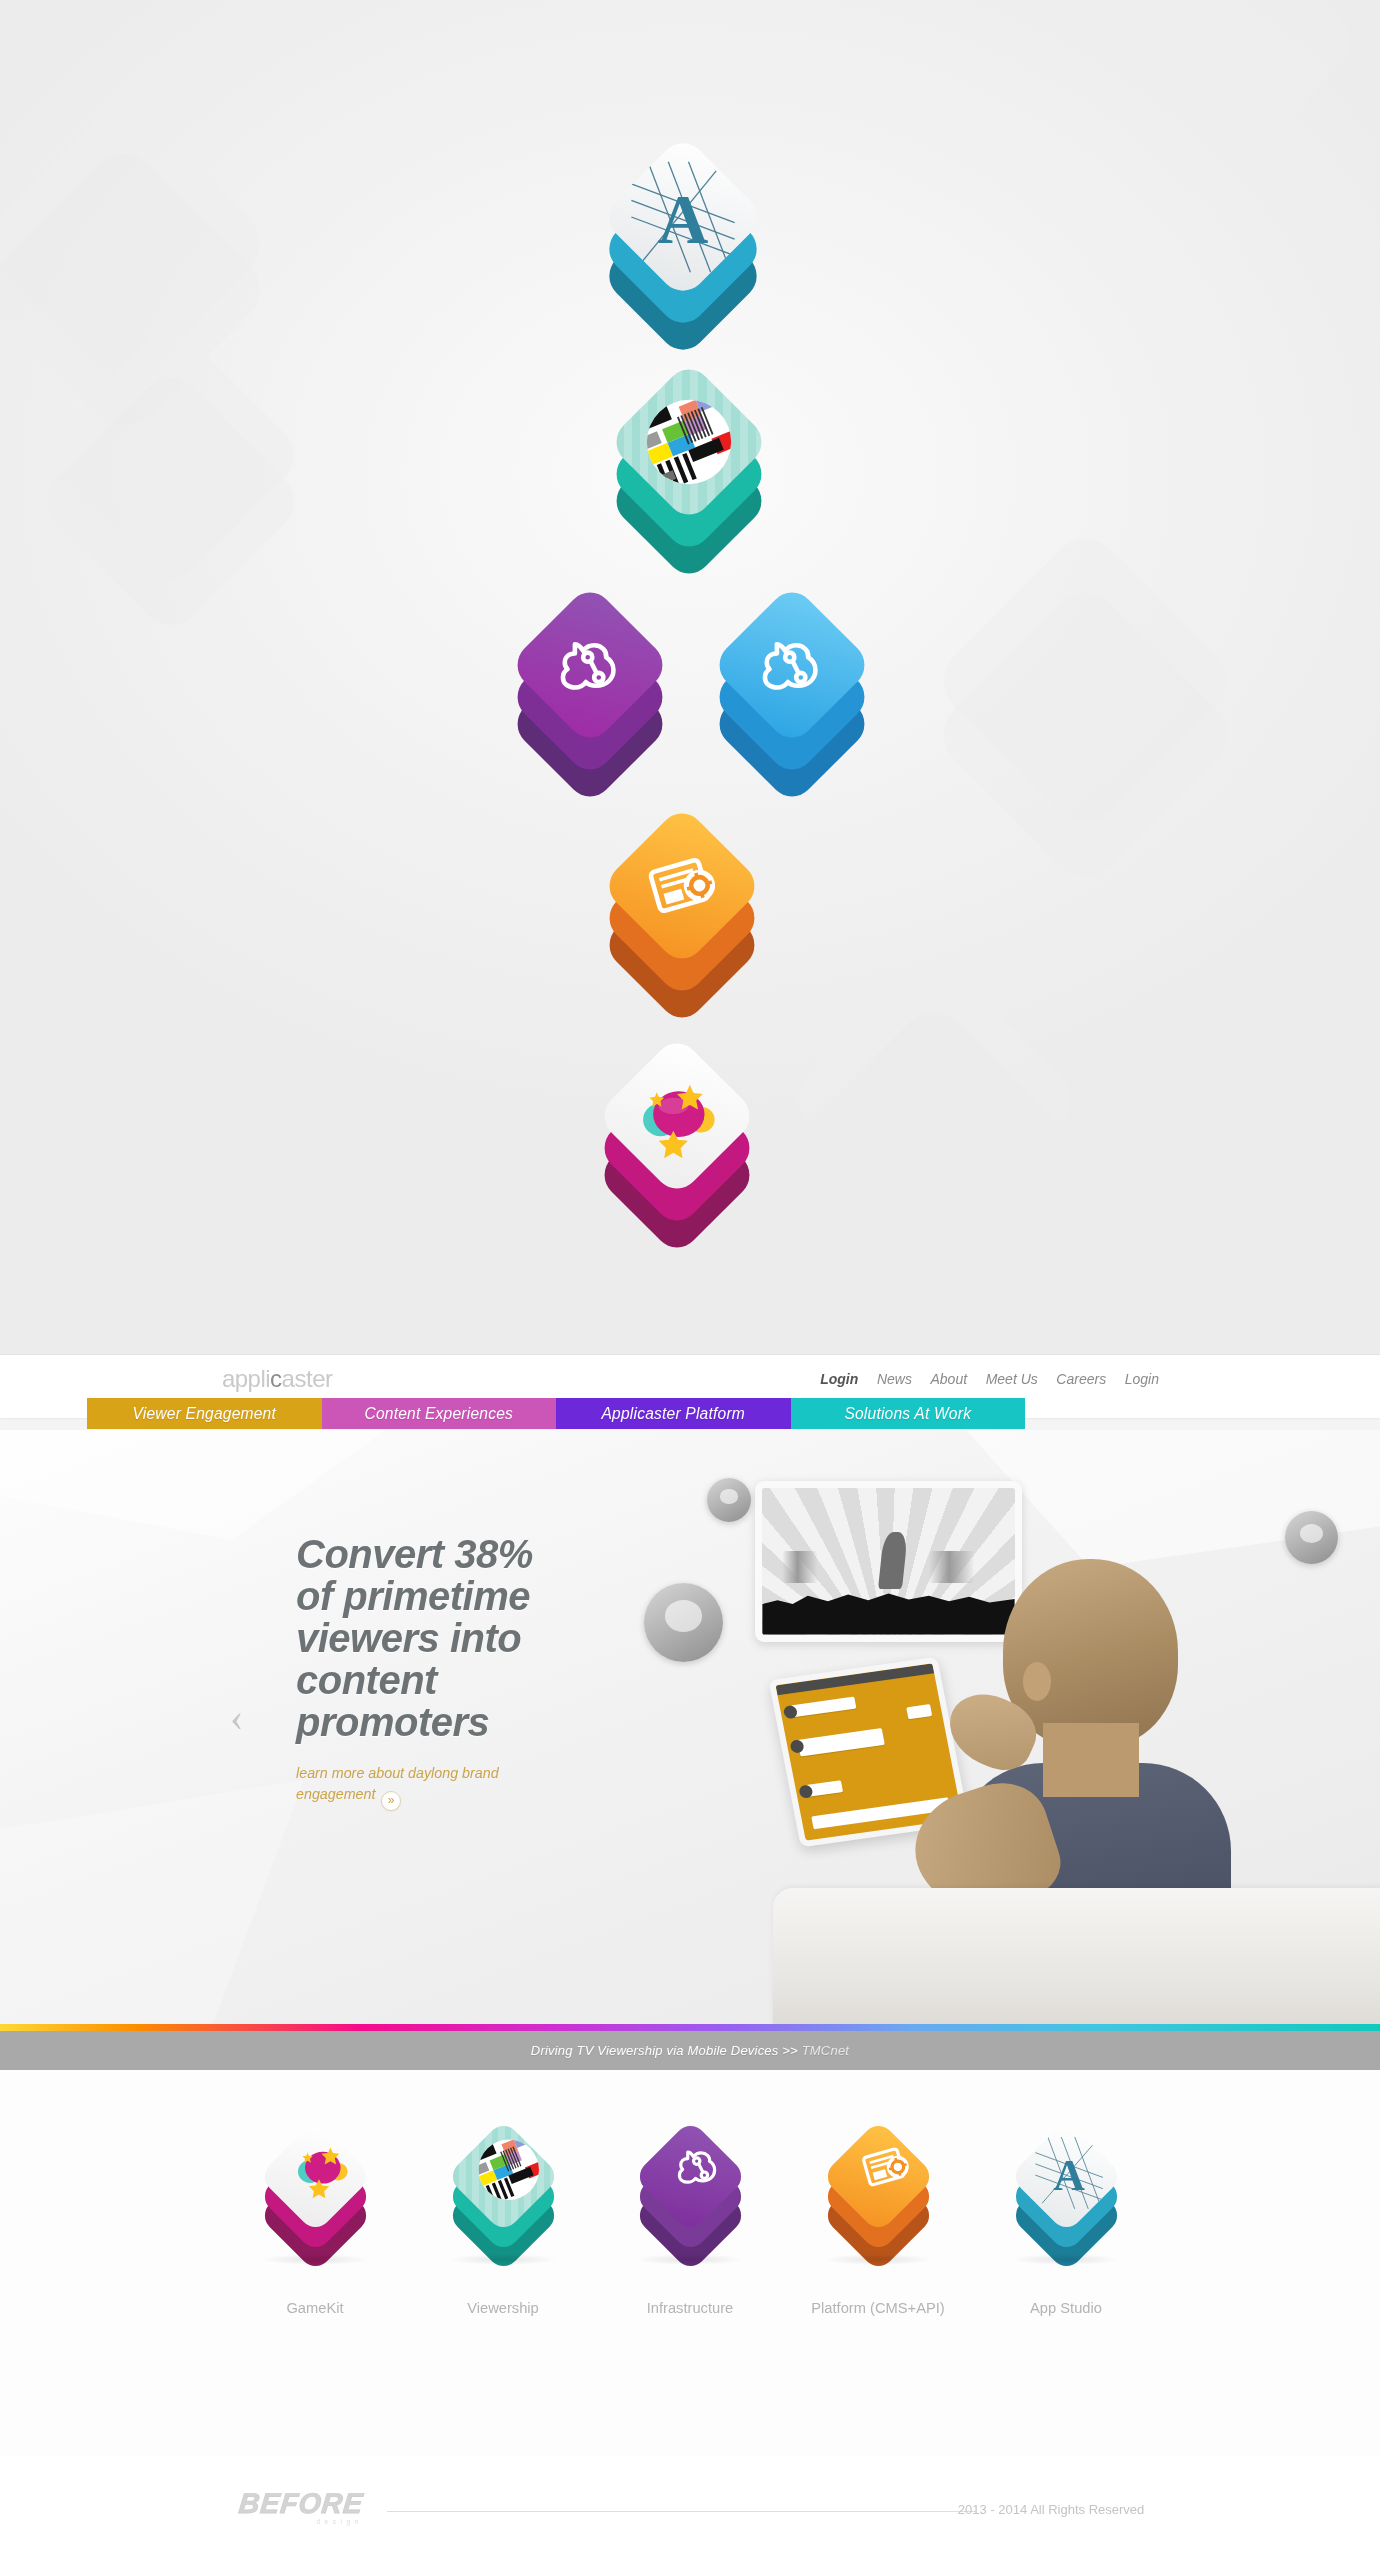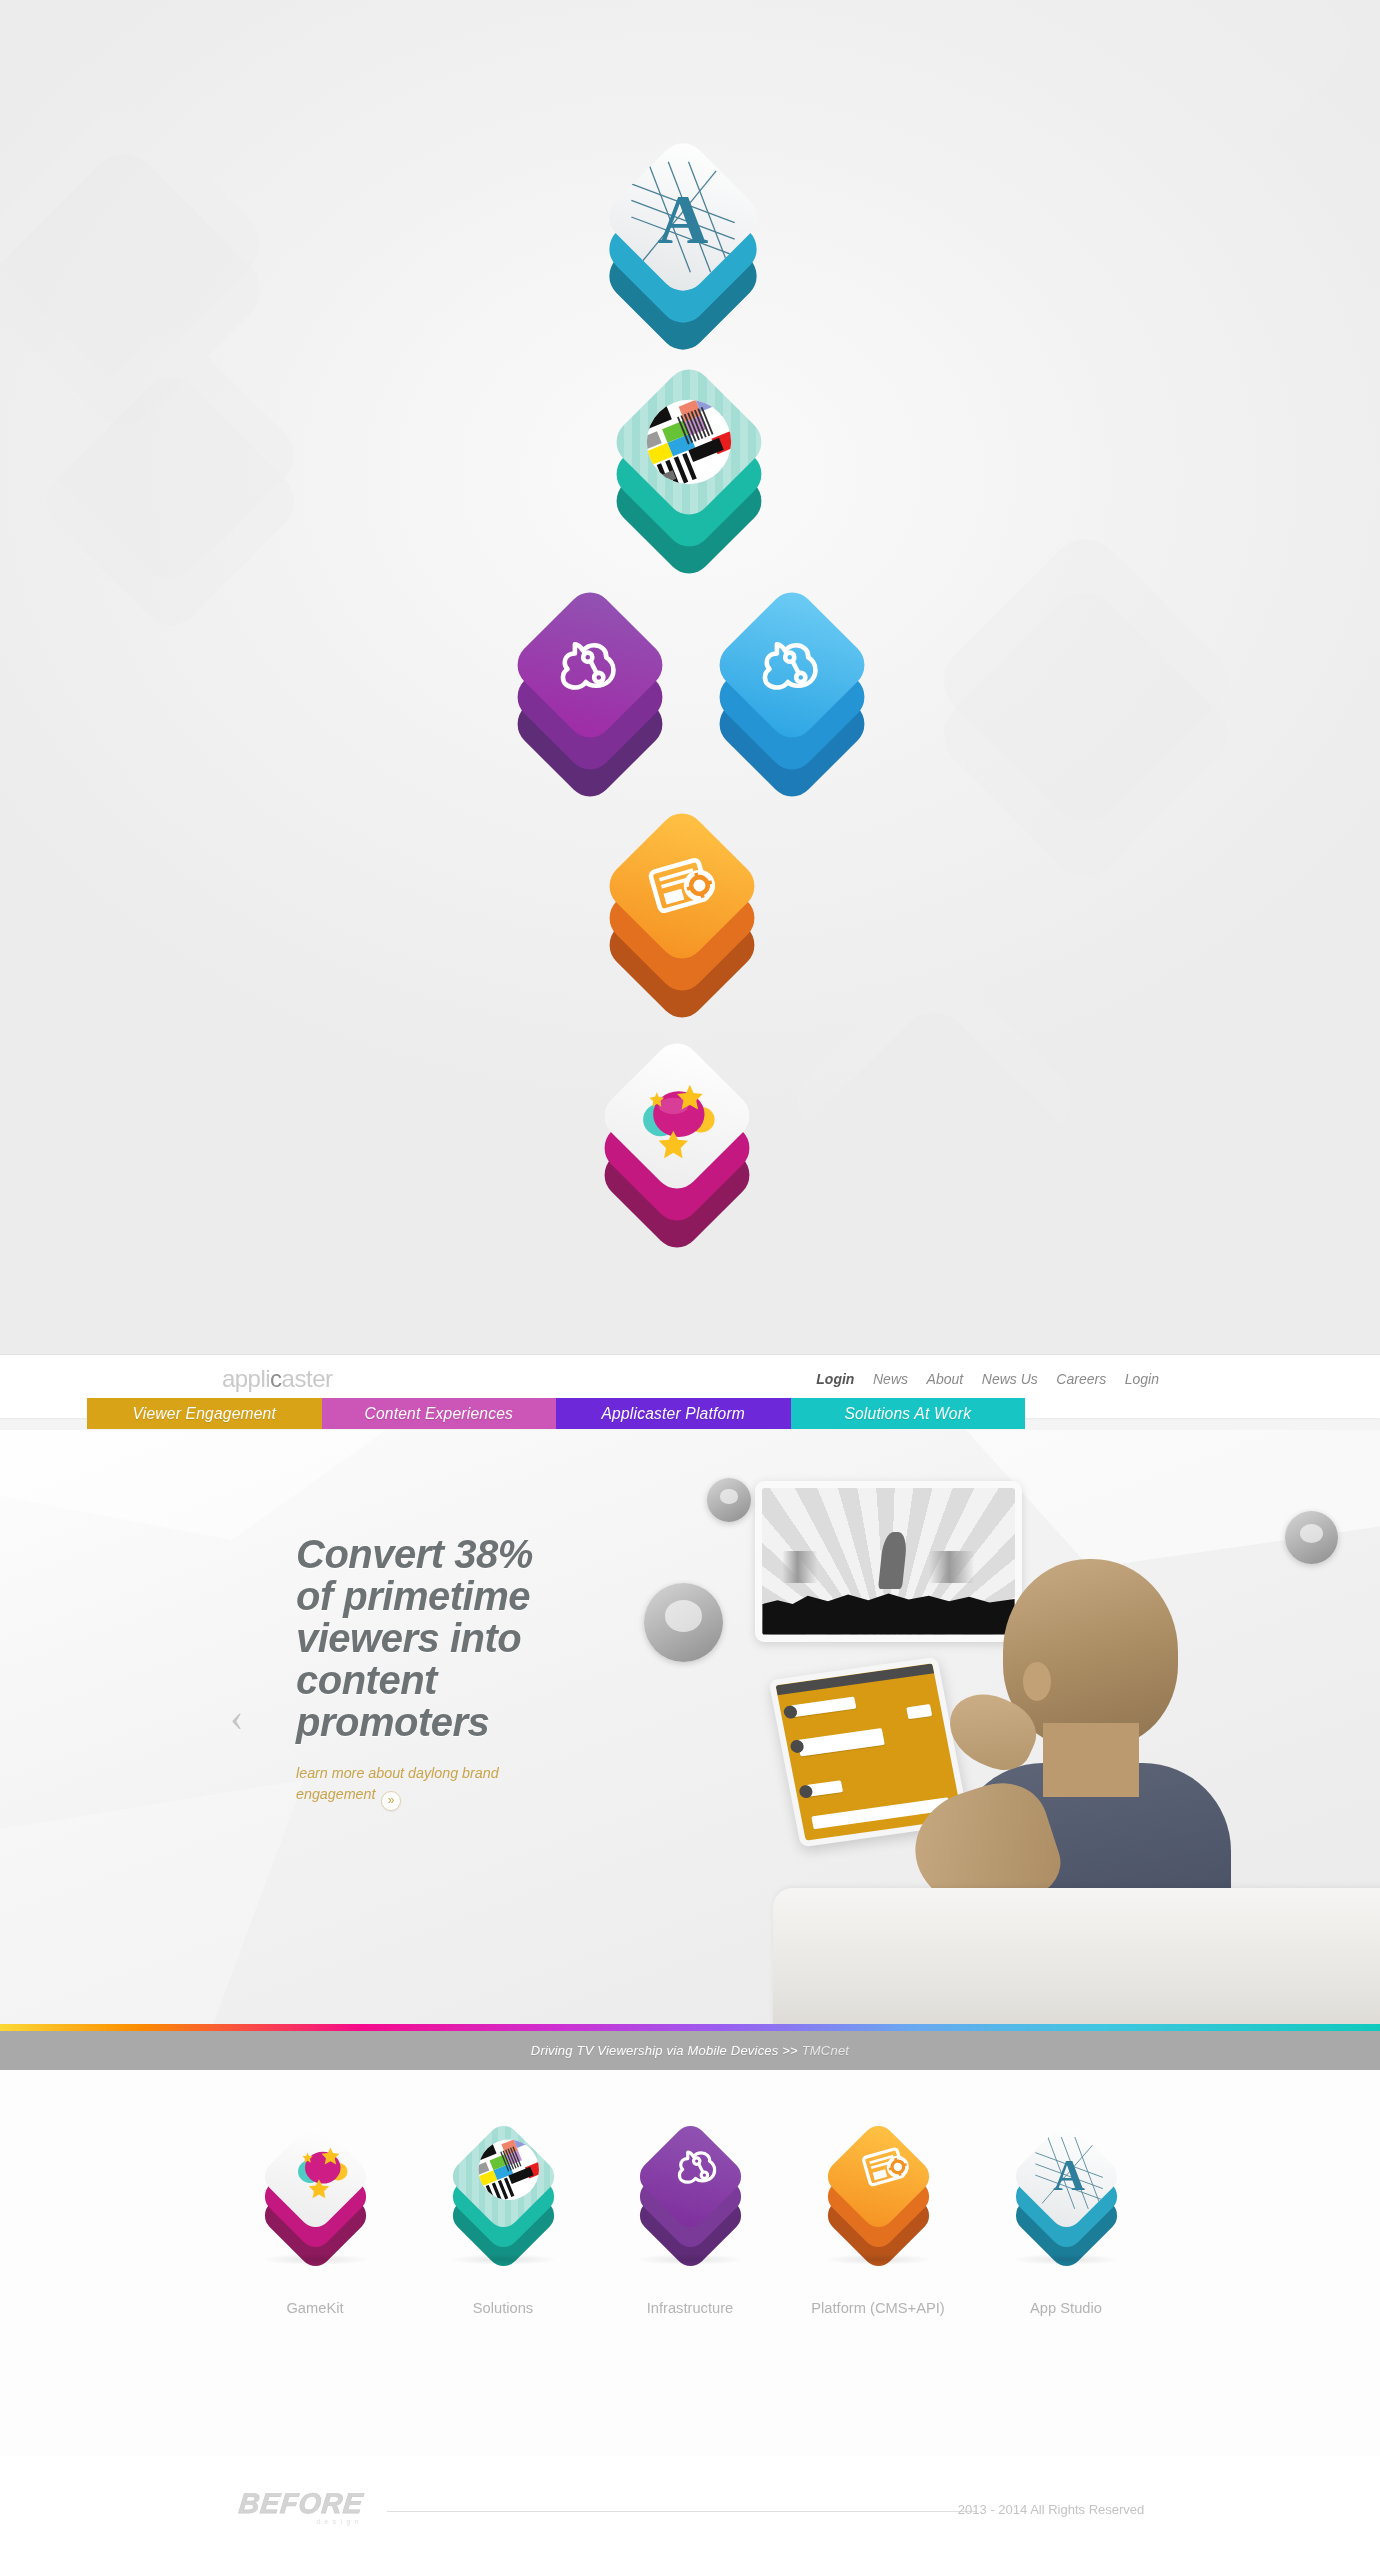--- a/index.html
+++ b/index.html
@@ -438,21 +438,21 @@
   </div>
 </div>
 
 <div class="navwrap">
   <div class="navinner">
     <div class="logo"><span>appli<span class="c">c</span>aster</span></div>
     <div class="toplinks">
       <a class="active">Login</a>
       <a>News</a>
       <a>About</a>
-      <a>News Us</a>
+      <a>Meet Us</a>
       <a>Careers</a>
       <a>Login</a>
     </div>
   </div>
 </div>
 
 <div class="mainnav">
   <div class="mainnav-inner">
     <div class="navtab" style="background:#d9a318;">Viewer Engagement</div>
     <div class="navtab" style="background:#cc55b8;">Content Experiences</div>
@@ -600,21 +600,21 @@
                     <rect x="58" y="18" width="2" height="32"></rect>
                   <rect x="62" y="18" width="2" height="32"></rect>
                     <rect x="66" y="18" width="2" height="32"></rect>
                 </g>
               </g>
             </svg>
           </div>
         </div>
         <div class="pshadow"></div>
       </div>
-      <div class="plabel">Solutions</div>
+      <div class="plabel">Viewership</div>
     </div>
 
     <div class="pcell" style="left:375px;">
       <div class="picon">
         <div class="layer" style="position:absolute;left:50%;margin-left:-40px;top:59px;width:81px;height:81px;border-radius:20%;transform:rotate(45deg);background:#5f2c77;"></div>
         <div class="layer" style="position:absolute;left:50%;margin-left:-40px;top:40px;width:81px;height:81px;border-radius:20%;transform:rotate(45deg);background:#7a3a97;"></div>
         <div class="face" style="position:absolute;left:50%;margin-left:-40px;top:20px;width:81px;height:81px;border-radius:20%;transform:rotate(45deg);background:linear-gradient(150deg,#9154b3,#7e2e9c);">
           <div class="glyph" style="transform:rotate(-45deg);">
             <svg width="55" height="55" viewBox="0 0 86 86">
               <path d="M26 30c-7 0-11 4-11 10 0 3 1 5 3 7-3 2-5 5-5 9 0 7 6 11 13 11 5 0 9-2 12-6

